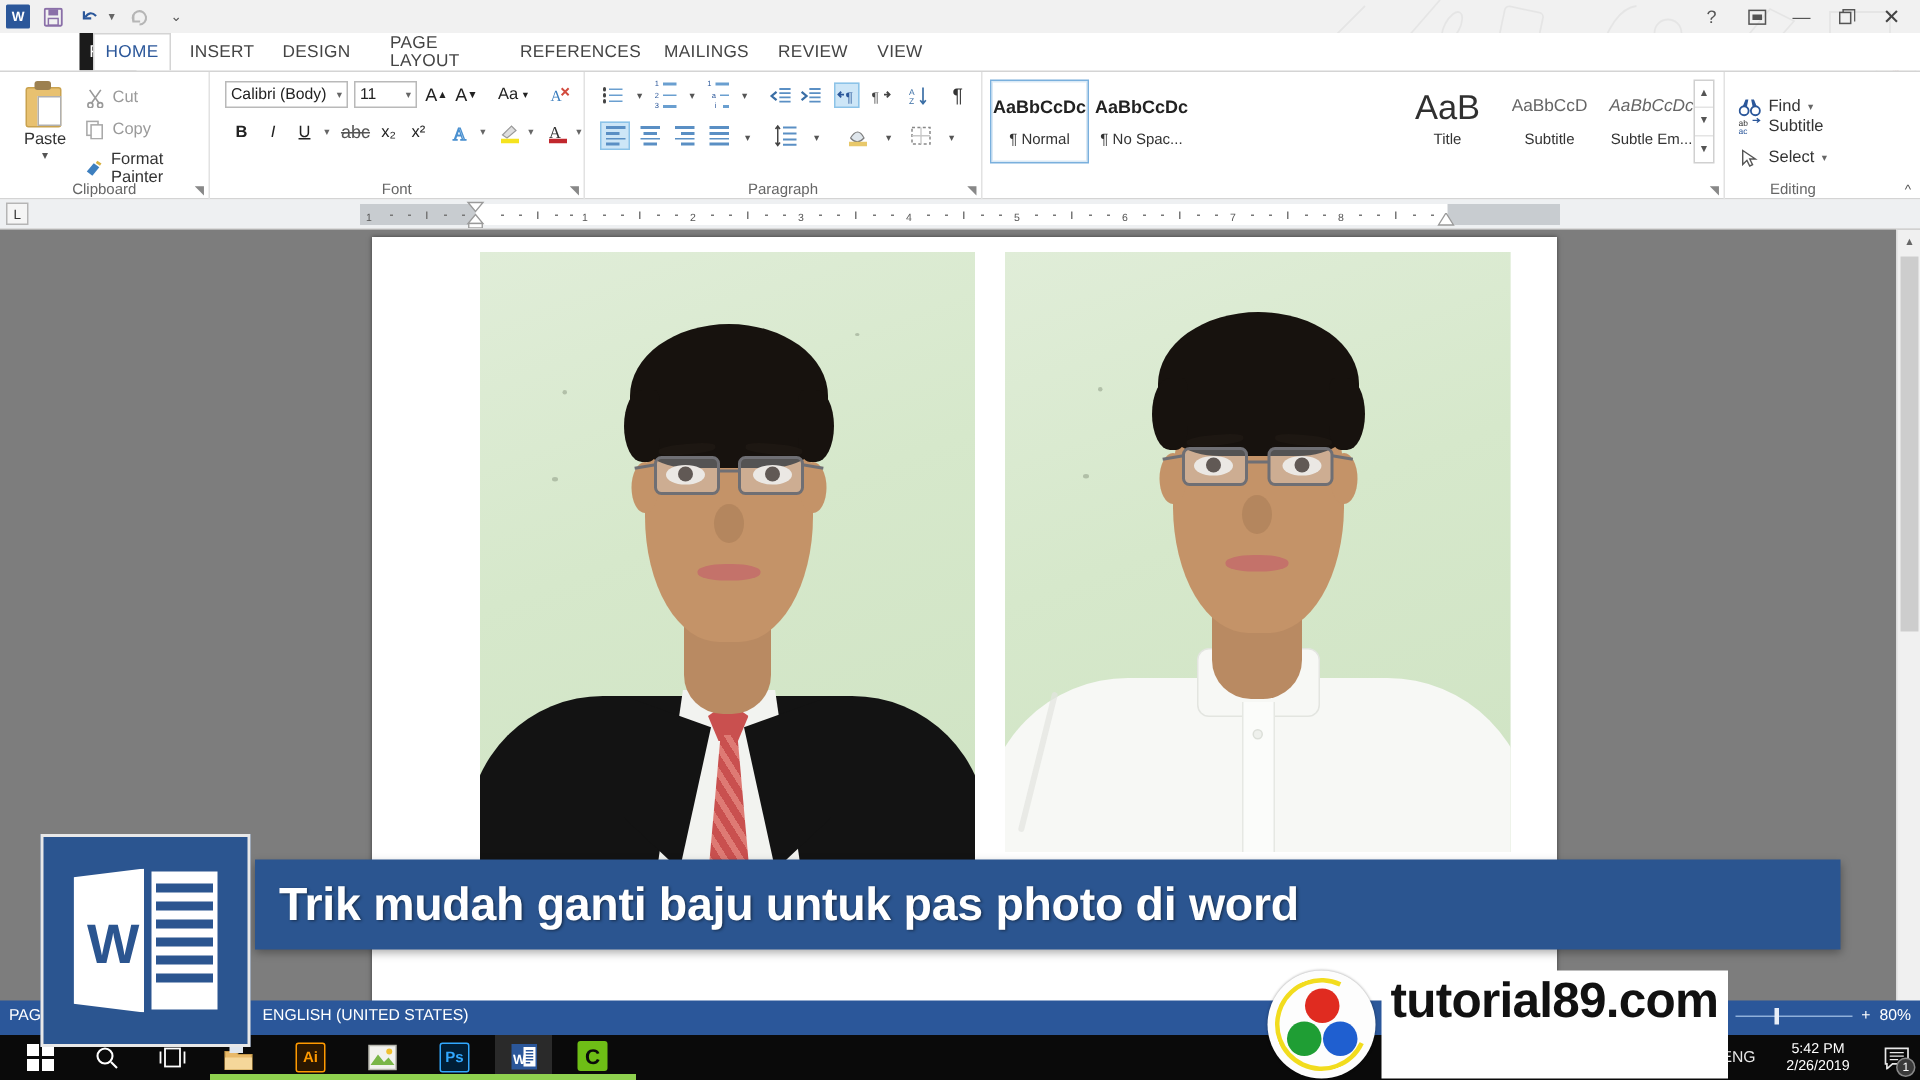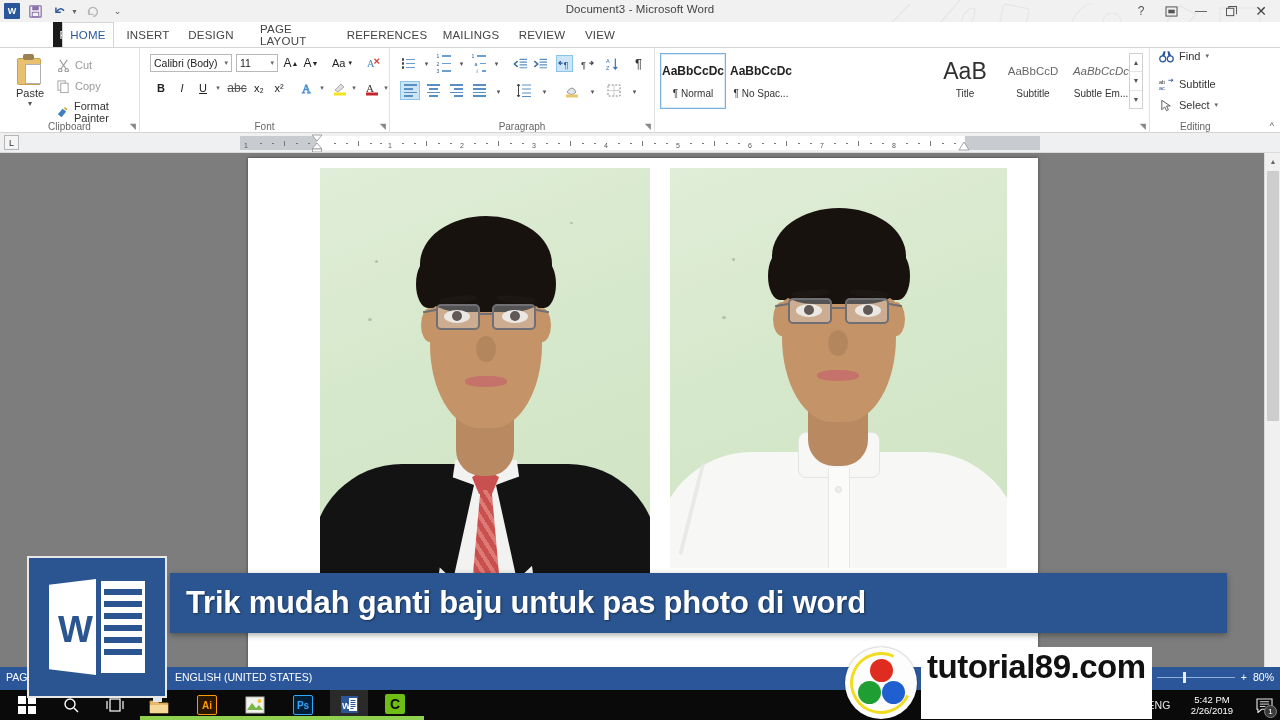--- a/index.html
+++ b/index.html
@@ -233,21 +233,20 @@
       </span>
       <span style="font-size:7px;color:#666;margin-left:-4px;">▼</span>
       <span class="qat-ic">
         <svg width="14" height="13" viewBox="0 0 16 16">
             <path d="M3 11 a5.5 5.5 0 1 1 5 3" fill="none" stroke="#b6b6b6" stroke-width="1.7"></path>
             <path d="M3 6 L3 11.5 L8.5 11.5" fill="none" stroke="#b6b6b6" stroke-width="1.7"></path>
           </svg>
       </span>
       <span class="qat-ic" style="font-size:9px;color:#555;">⌄</span>
     </div>
-    <div class="doc-title">Document3 - Microsoft Word</div>
     <div class="wincontrols">
       <span class="wc">?</span>
       <span class="wc">
         <svg width="13" height="11" viewBox="0 0 14 12">
             <rect x="1" y="1" width="12" height="10" fill="none" stroke="#555" stroke-width="1.1"></rect>
             <rect x="3.5" y="4" width="7" height="4" fill="#555"></rect>
           </svg>
       </span>
       <span class="wc">—</span>
       <span class="wc">
@@ -550,21 +549,21 @@
       </div>
       <div class="st-scroll">
         <span class="st-sc">▲</span>
         <span class="st-sc">▼</span>
         <span class="st-sc" style="border-bottom:none;">▼</span>
       </div>
       <div class="grp-launch">◥</div>
     </div>
 
     <div class="grp" id="g-edit">
-      <div class="editrow" style="top:1px;">
+      <div class="editrow" style="top:16px;">
         <span class="editico">
           <svg width="15" height="13" viewBox="0 0 16 13">
               <circle cx="4" cy="9" r="3.2" fill="none" stroke="#2b579a" stroke-width="1.3"></circle>
               <circle cx="12" cy="9" r="3.2" fill="none" stroke="#2b579a" stroke-width="1.3"></circle>
               <path d="M3 6 L5 1 h2 L6 6 M13 6 L11 1 h-2 L10 6" fill="#2b579a"></path>
             </svg>
         </span>
         <span>Find</span>
         <span style="font-size:7px;color:#666;">▾</span>
       </div>

